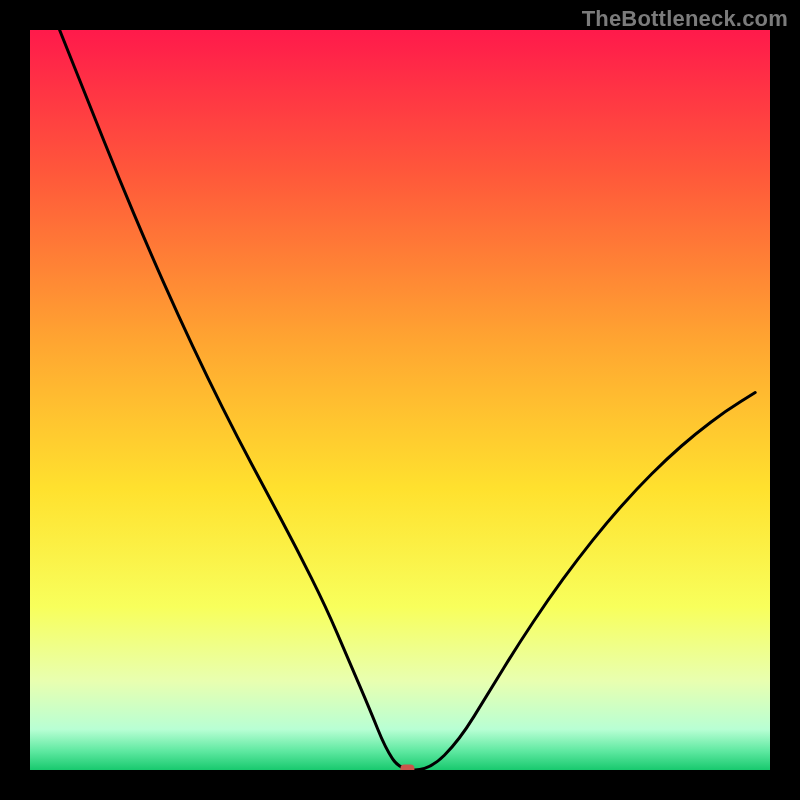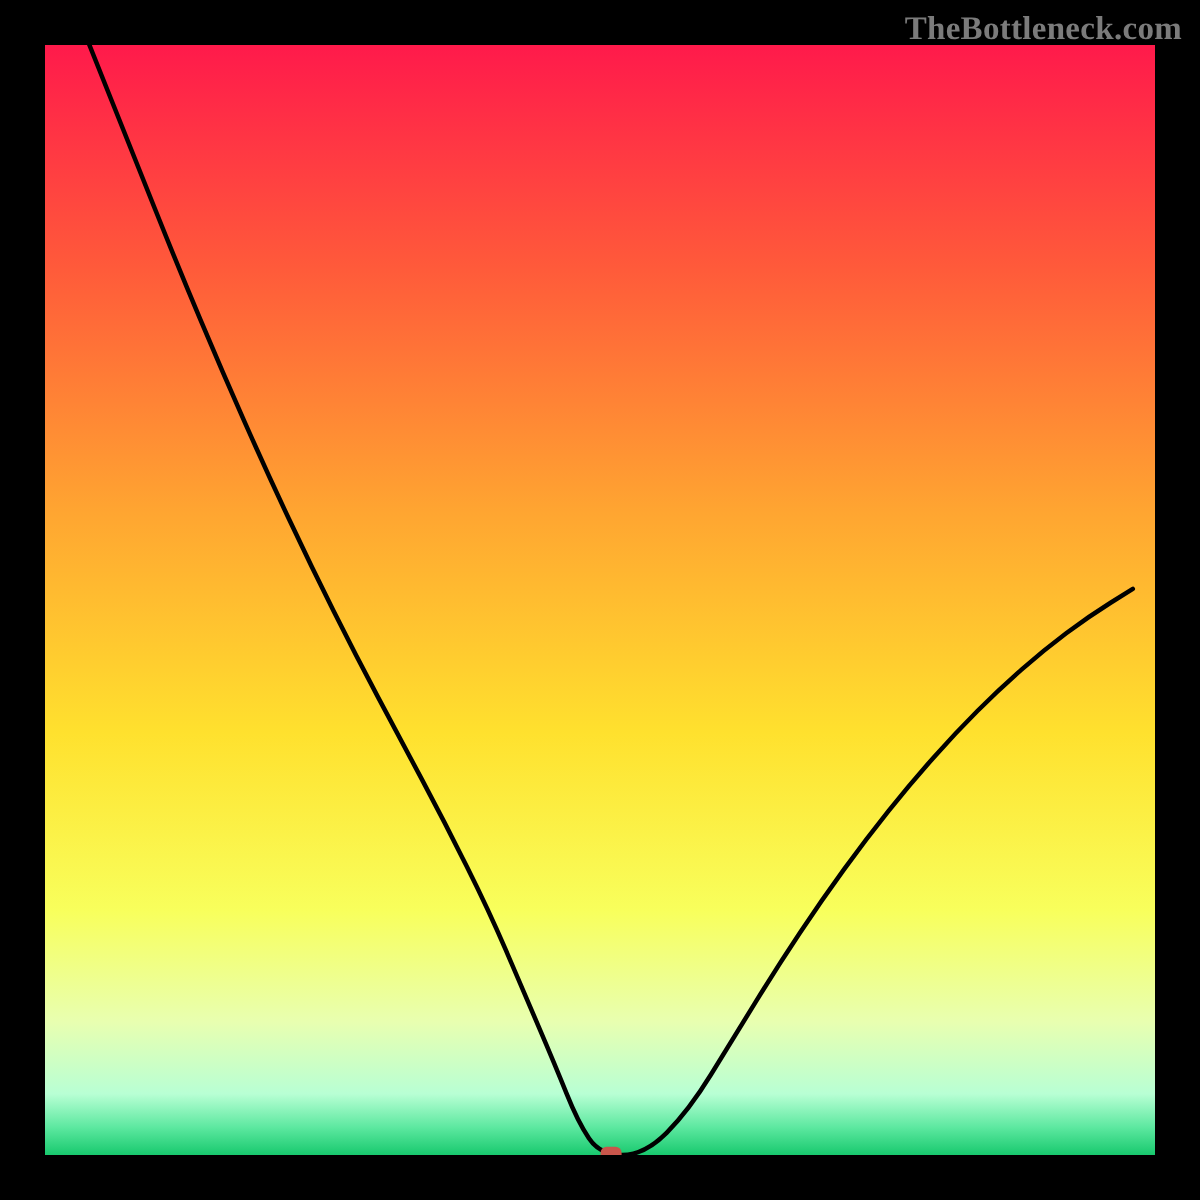--- a/index.html
+++ b/index.html
@@ -15,21 +15,21 @@
     position: absolute;
     top: 0;
     left: 0;
     width: 800px;
     height: 800px;
   }
   .watermark {
     position: absolute;
     top: 6px;
     right: 12px;
-    font-family: Liberation Serif, serif;
+    font-family: Liberation Sans, sans-serif;
     font-size: 22px;
     font-weight: 600;
     color: #7b7b7b;
     letter-spacing: 0.2px;
     z-index: 5;
   }
   svg {
     display: block;
   }
 </style>

